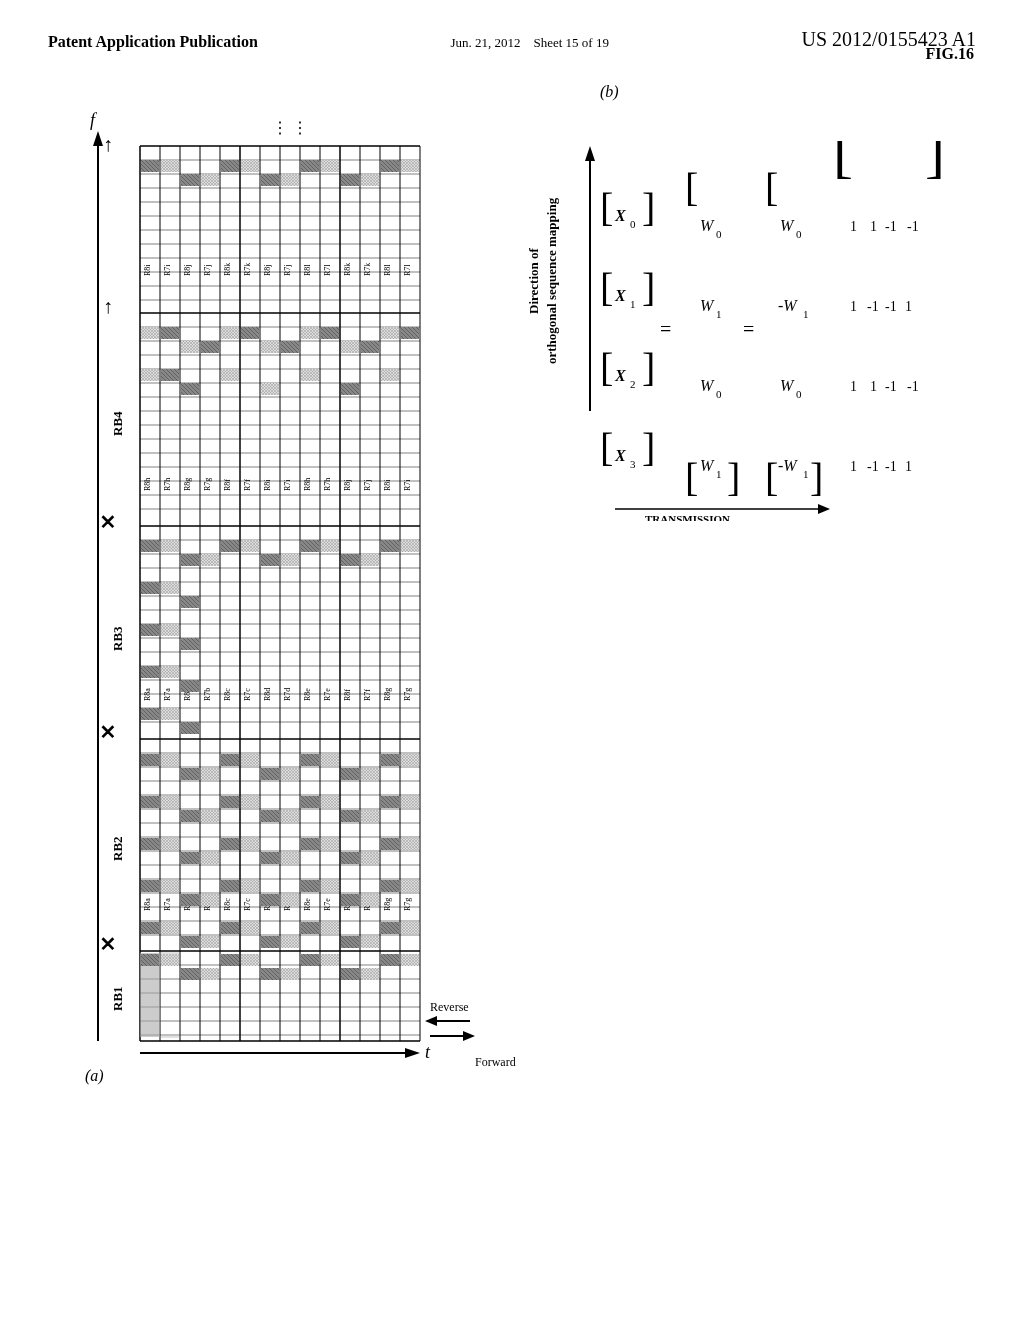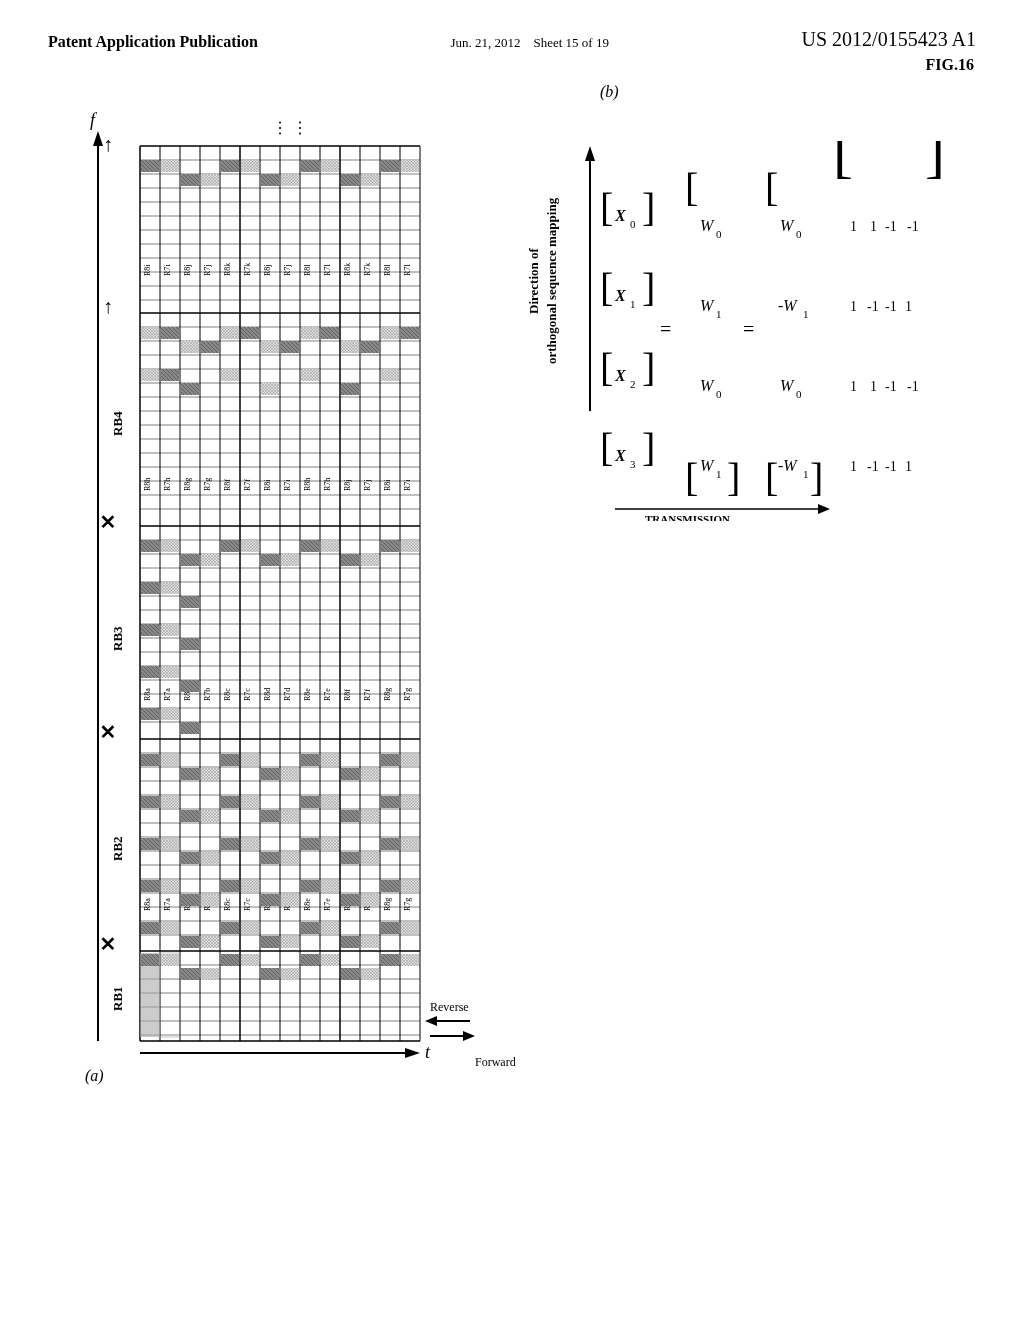--- a/index.html
+++ b/index.html
@@ -549,17 +549,17 @@
       <text x="320" y="330" font-size="14" font-family="Times New Roman">1</text>
 
       <line x1="30" y1="368" x2="240" y2="368" stroke="#000" stroke-width="1.5"></line>
       <polygon points="245,368 233,363 233,373" fill="#000"></polygon>
       <text x="60" y="382" font-size="11" font-family="Times New Roman" font-weight="bold">TRANSMISSION</text>
       <text x="80" y="395" font-size="11" font-family="Times New Roman" font-weight="bold">LAYER</text>
     </svg>
 
     <div style="position:absolute; bottom:30px; left:80px; font-size:16px; font-style:italic;">(b)</div>
 
-    <div style="position:absolute; bottom:57px; right:20px; font-size:16px; font-weight:bold;">FIG.16</div>
+    <div style="position:absolute; bottom:68px; right:20px; font-size:16px; font-weight:bold;">FIG.16</div>
 
   </div>
 
 </div>
 
 </body></html>

